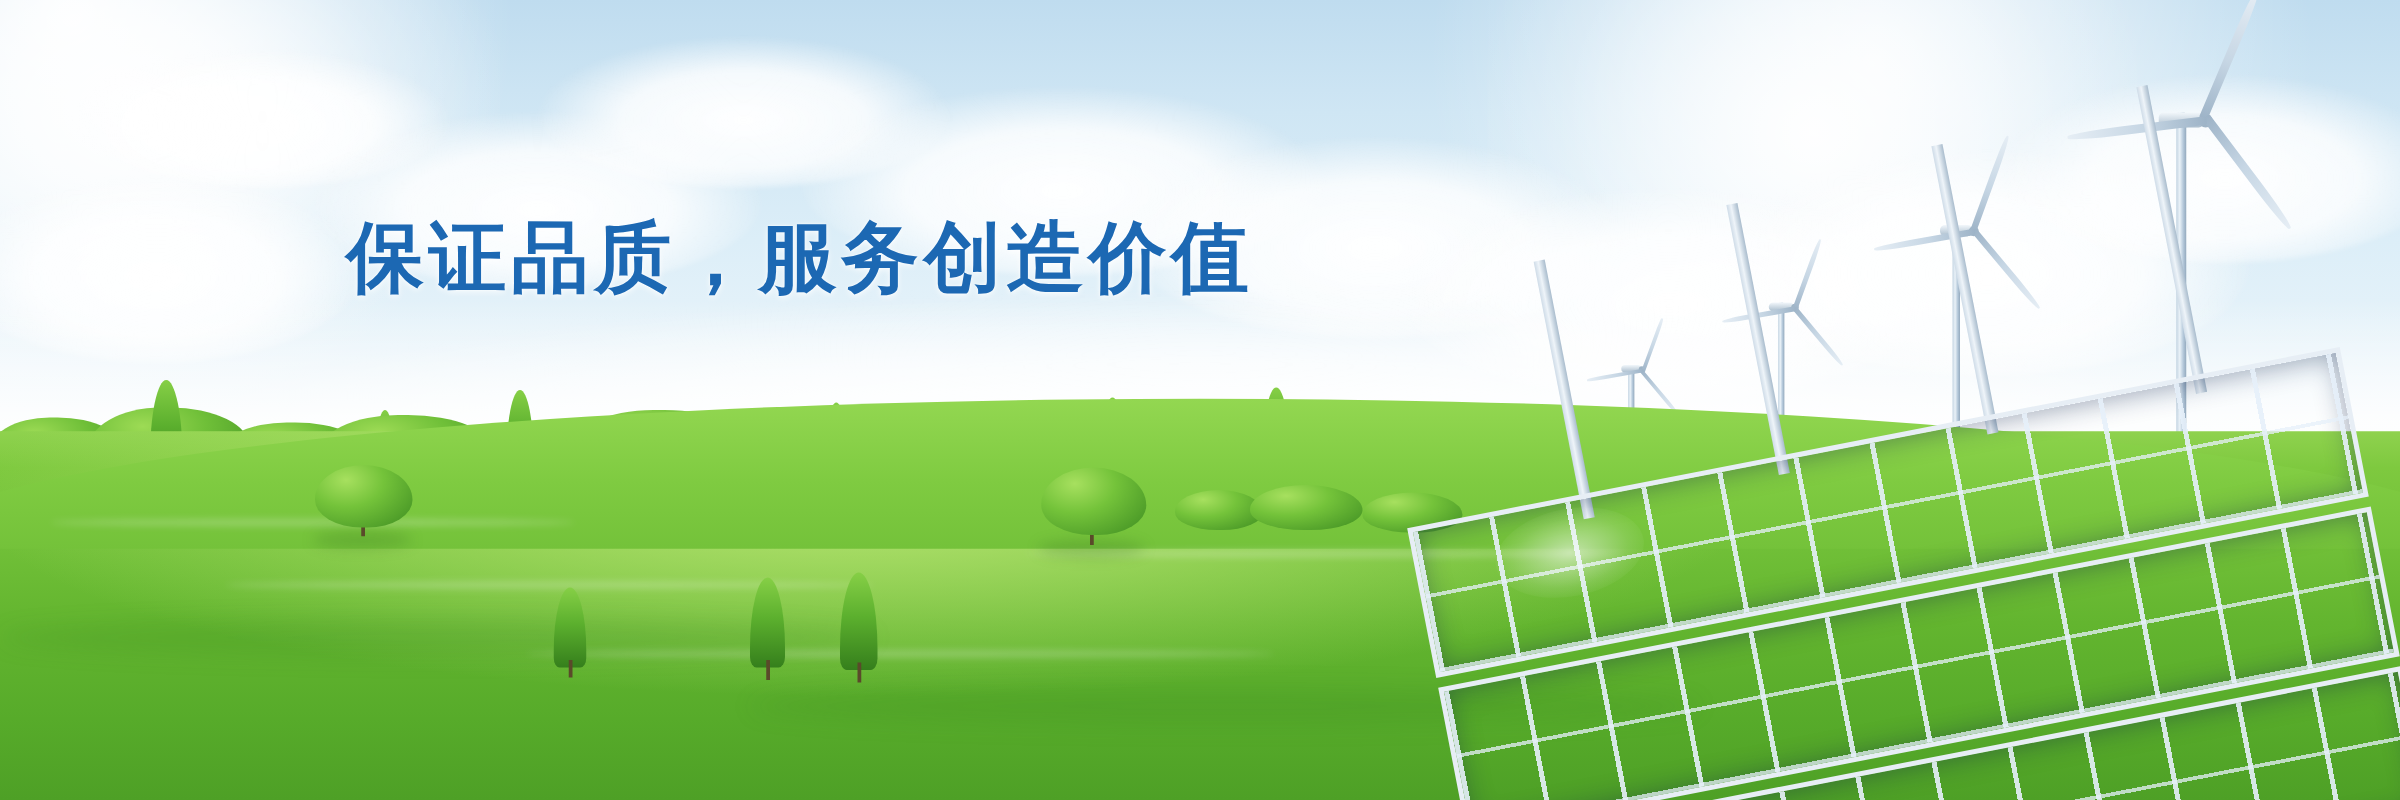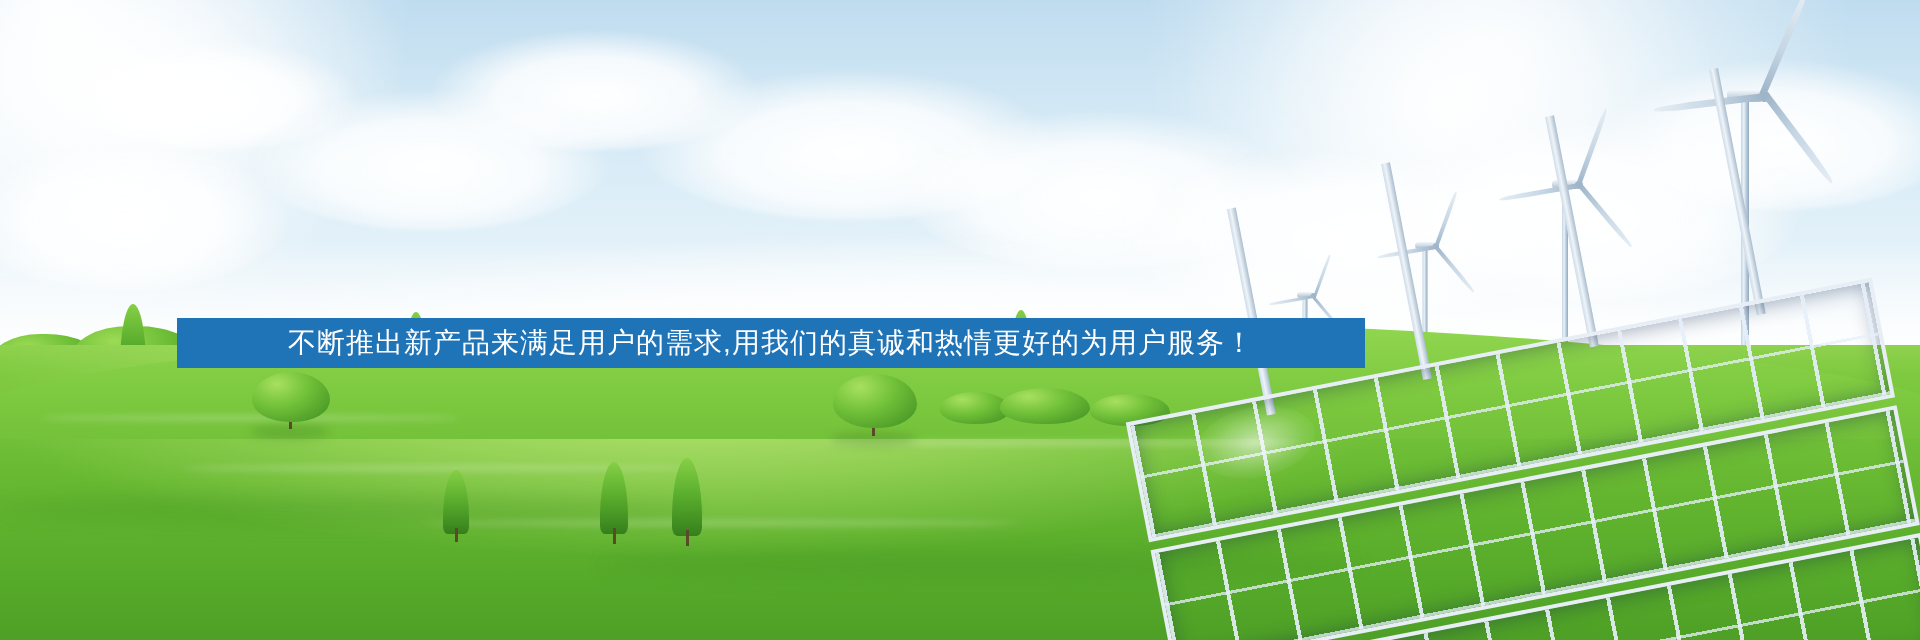--- a/index.html
+++ b/index.html
@@ -292,18 +292,16 @@
       <div class="panel-glare"></div>
     </div>
     <div class="panel-row" style="top:150px;">
       <div class="panel-cells"></div>
     </div>
     <div class="panel-row" style="top:280px;">
       <div class="panel-cells"></div>
     </div>
   </div>
 
-
-  <div class="subbar">
-    <span class="subbar-text">不断推出新产品来满足用户的需求,用我们的真诚和热情更好的为用户服务！</span>
-  </div>
+  <div class="headline">保证品质，服务创造价值</div>
+
 
 </div>
 
 </body></html>

